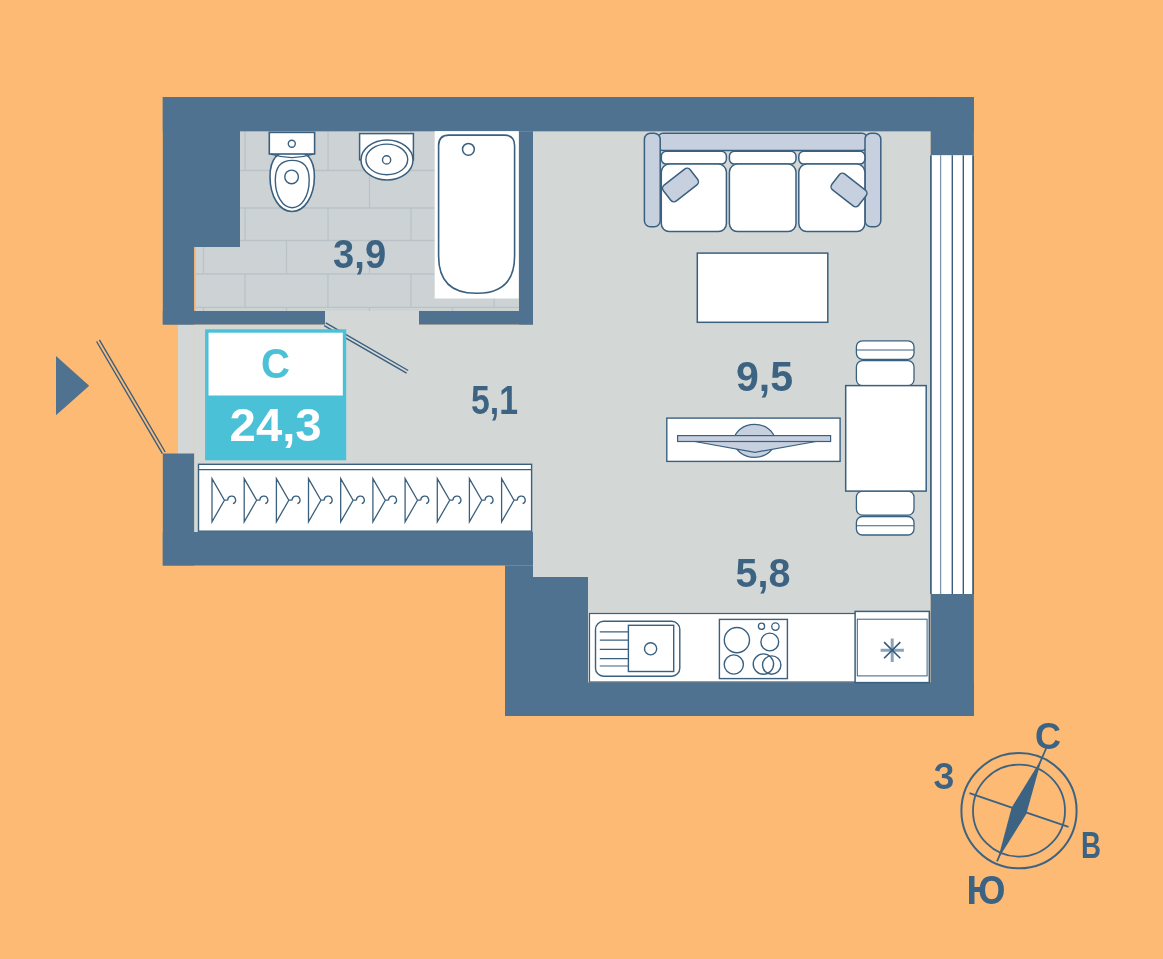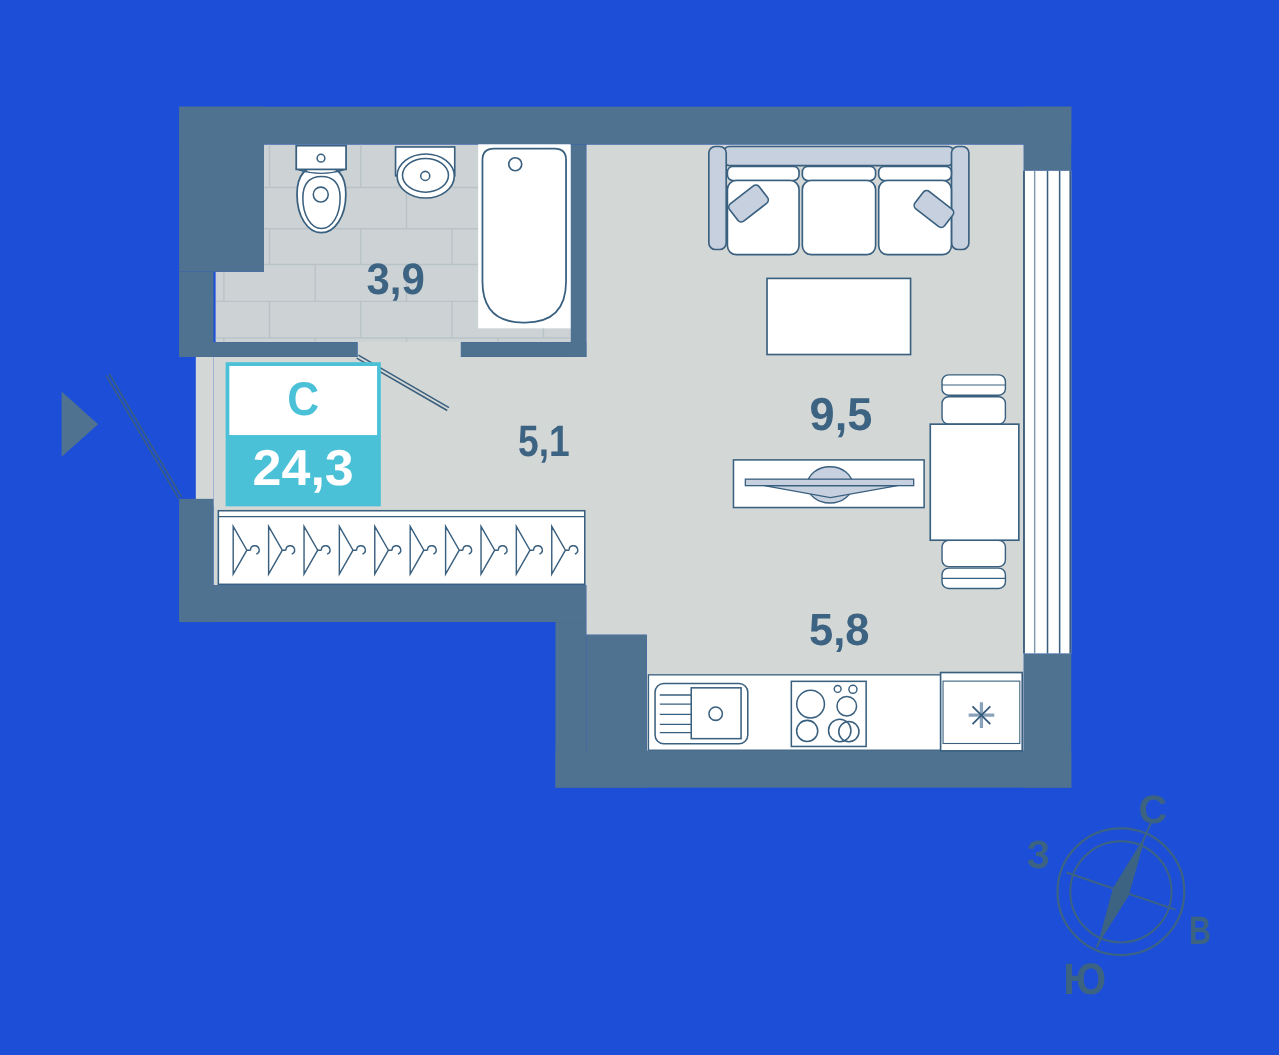--- a/index.html
+++ b/index.html
@@ -1,16 +1,16 @@
 <!DOCTYPE html>
 <html><head>
 <meta charset="utf-8">
 <style>
   html,body{margin:0;padding:0;background:#ffffff;}
-  #page{position:relative;width:1163px;height:959px;background:#1d4ed8;overflow:hidden;}
+  #page{position:relative;width:1163px;height:959px;background:#fdba74;overflow:hidden;}
   svg{position:absolute;top:0;left:0;}
   text{font-family:"Liberation Sans",sans-serif;font-weight:bold;}
 </style>
 </head>
 <body>
 <div id="page">
 <svg width="1163" height="959" viewBox="0 0 1163 959">
 
 <g id="floors">
 

